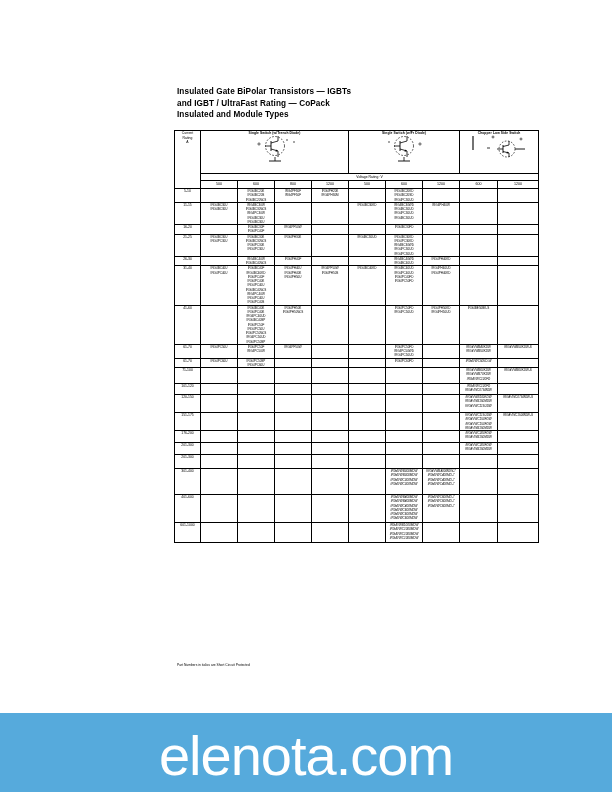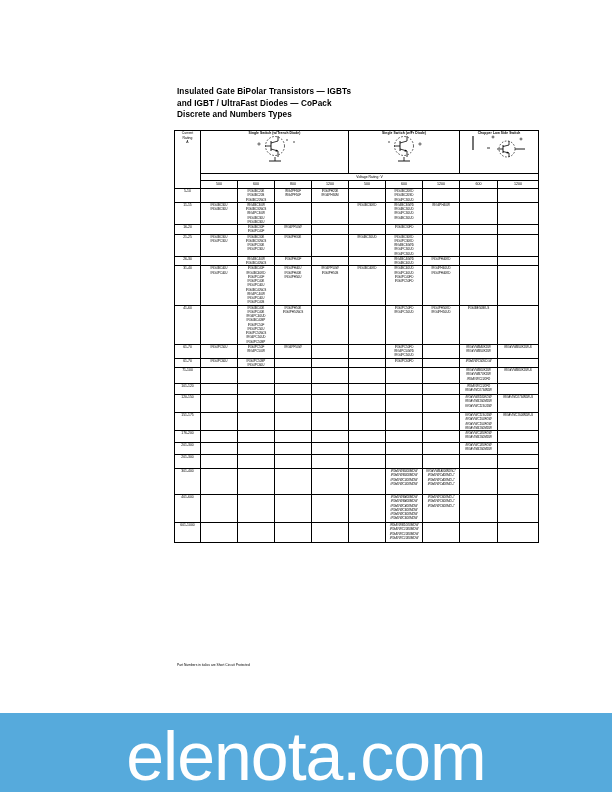--- a/index.html
+++ b/index.html
@@ -111,37 +111,37 @@
 
   
   .wm-band{
     position:absolute;left:0;top:713px;width:612px;height:79px;
     background:#56aadc;
   }
   .wm-text{
     position:absolute;left:0;top:713px;width:612px;height:79px;
     display:flex;align-items:center;justify-content:center;
     color:#ffffff;
-    font-size:68px;
+    font-size:56px;
     font-family:"Liberation Sans", sans-serif;
     letter-spacing:-1px;
     line-height:1;
     padding-top:6px;
     box-sizing:border-box;
   }
 </style>
 </head>
 <body>
 
 <div id="page">
 
   <div class="title-block">
     <div class="title-line">Insulated Gate BiPolar Transistors — IGBTs</div>
-    <div class="title-line">and IGBT / UltraFast Diodes — CoPack</div>
-    <div class="title-line">Discrete and Numbers Types</div>
+    <div class="title-line">and IGBT / UltraFast Rating — CoPack</div>
+    <div class="title-line">Insulated and Module Types</div>
   </div>
 
   <div id="table-wrap">
     <table class="grid">
       <colgroup>
         <col style="width:26px">
         <col style="width:37px">
           <col style="width:37px">
           <col style="width:37px">
           <col style="width:37px">

